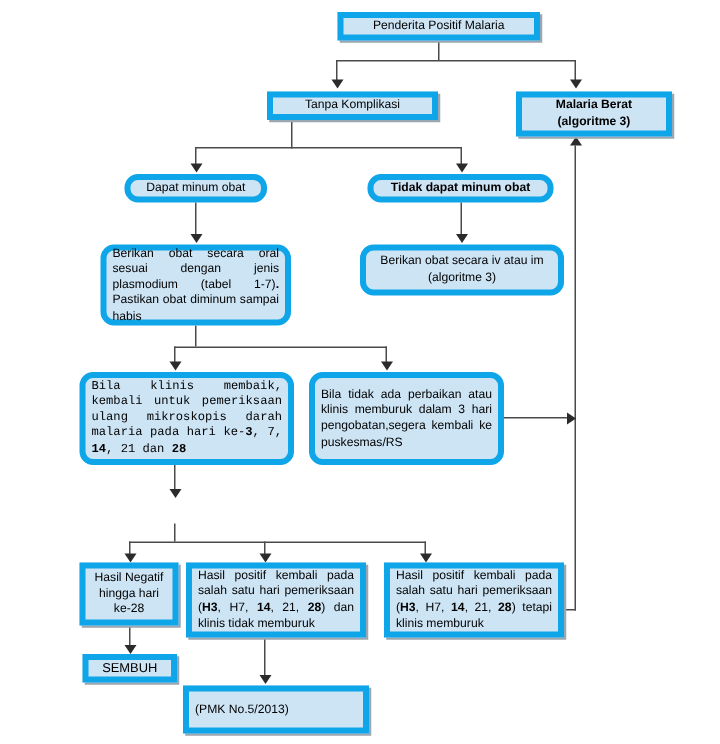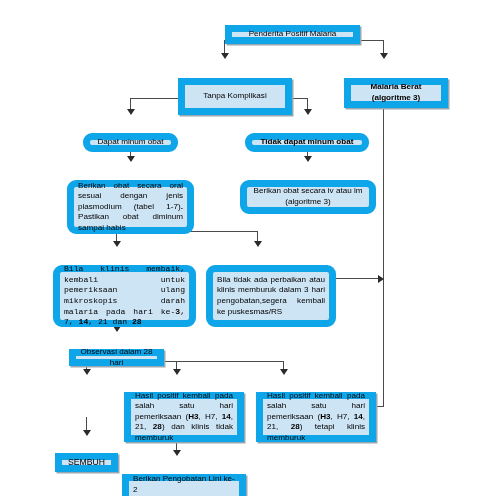--- a/index.html
+++ b/index.html
@@ -7,29 +7,28 @@
        font-family:"Liberation Sans","DejaVu Sans",sans-serif;
        -webkit-font-smoothing:antialiased;}
 
   #chart{position:absolute;left:0;top:0;width:480px;height:496px;}
 
   
   .node{
     position:absolute;
     box-sizing:border-box;
     background:#cde4f5;
-    border:7px solid #0ea5e9;
+    border:4px solid #0ea5e9;
     color:#000;
     font-size:8.1px;
     line-height:10.6px;
     display:flex;
     flex-direction:column;
     justify-content:center;
     z-index:3;
-    margin-top:17px;
   }
   .node.center{align-items:center;text-align:center;}
   .node.just{text-align:justify;text-align-last:left;}
   .node.rounded{border-radius:9px;}
   .node .pad{padding:0 4px;width:100%;box-sizing:border-box;}
   .node b{font-weight:bold;}
 
   
   .sq{box-shadow:1.5px 1.5px 0 0 #9aa7b0;}
 
@@ -51,21 +50,21 @@
     <span class="pad">Penderita Positif  Malaria</span>
   </div>
 
   <div class="ln vl" style="left:291.5px;top:27px;height:13px;"></div>
   <div class="ln hl" style="left:224px;top:39.5px;width:160px;"></div>
   <div class="ln vl" style="left:224px;top:39.5px;height:15px;"></div>
   <div class="arw down" style="left:220.5px;top:53px;"></div>
   <div class="ln vl" style="left:383px;top:39.5px;height:15px;"></div>
   <div class="arw up" style="left:379.5px;top:53px;transform:rotate(180deg);"></div>
 
-  <div class="node sq center" style="left:178px;top:61px;width:114px;height:37px;">
+  <div class="node sq center" style="left:178px;top:61px;width:114px;height:19px;justify-content:flex-end;">
     <span class="pad">Tanpa Komplikasi</span>
   </div>
 
   <div class="node sq center" style="left:344px;top:61px;width:104px;height:30px;font-weight:bold;">
     <span class="pad">Malaria Berat</span>
     <span class="pad">(algoritme 3)</span>
   </div>
 
   <div class="ln vl" style="left:194px;top:80px;height:19px;"></div>
   <div class="ln hl" style="left:130px;top:98px;width:178px;"></div>
@@ -113,33 +112,35 @@
 
   <div class="ln hl" style="left:336px;top:278px;width:44px;"></div>
   <div class="arw right" style="left:378px;top:274.5px;"></div>
 
   <div class="ln vl" style="left:383px;top:97px;height:310px;"></div>
   <div class="arw up" style="left:379.5px;top:91px;"></div>
 
   <div class="ln vl" style="left:116px;top:310px;height:17px;"></div>
   <div class="arw down" style="left:112.5px;top:326px;"></div>
 
-  <div class="node sq center" style="left:69px;top:332px;width:95px;height:17px;">
-    <span class="pad">Observasi dalam 28 hari</span>
-  </div>
 
   <div class="ln vl" style="left:116px;top:349px;height:12px;"></div>
   <div class="ln hl" style="left:86px;top:360.5px;width:198px;"></div>
   <div class="ln vl" style="left:86px;top:360.5px;height:10px;"></div>
   <div class="arw down" style="left:82.5px;top:369px;"></div>
   <div class="ln vl" style="left:176px;top:360.5px;height:10px;"></div>
   <div class="arw down" style="left:172.5px;top:369px;"></div>
   <div class="ln vl" style="left:283px;top:360.5px;height:10px;"></div>
   <div class="arw down" style="left:279.5px;top:369px;"></div>
 
+  <div class="node sq center" style="left:53px;top:375px;width:66px;height:42px;">
+    <span class="pad">Hasil Negatif</span>
+    <span class="pad">hingga hari</span>
+    <span class="pad">ke-28</span>
+  </div>
 
   <div class="node sq" style="left:124px;top:375px;width:120px;height:50px;">
     <span class="pad" style="text-align:justify;"><span>Hasil positif kembali pada salah satu hari pemeriksaan (</span><b>H3</b><span>, H7, </span><b>14</b><span>, 21, </span><b>28</b><span>) dan klinis tidak memburuk</span></span>
   </div>
 
   <div class="node sq" style="left:256px;top:375px;width:120px;height:50px;">
     <span class="pad" style="text-align:justify;"><span>Hasil positif kembali pada salah satu hari pemeriksaan (</span><b>H3</b><span>, H7, </span><b>14</b><span>, 21, </span><b>28</b><span>) tetapi klinis memburuk</span></span>
   </div>
 
   <div class="ln hl" style="left:376px;top:406px;width:8px;"></div>
@@ -148,17 +149,16 @@
   <div class="arw down" style="left:82.5px;top:430px;"></div>
 
   <div class="node sq center" style="left:55px;top:436px;width:63px;height:19px;justify-content:center;">
     <span class="pad" style="font-size:8.6px;">SEMBUH</span>
   </div>
 
   <div class="ln vl" style="left:176px;top:425px;height:26px;"></div>
   <div class="arw down" style="left:172.5px;top:450px;"></div>
 
   <div class="node sq" style="left:122px;top:457px;width:124px;height:32px;">
-    <span class="pad">Berikan Pengobatan Lini ke-2</span>
     <span class="pad">(PMK No.5/2013)</span>
   </div>
 
 </div>
 
 </body></html>

